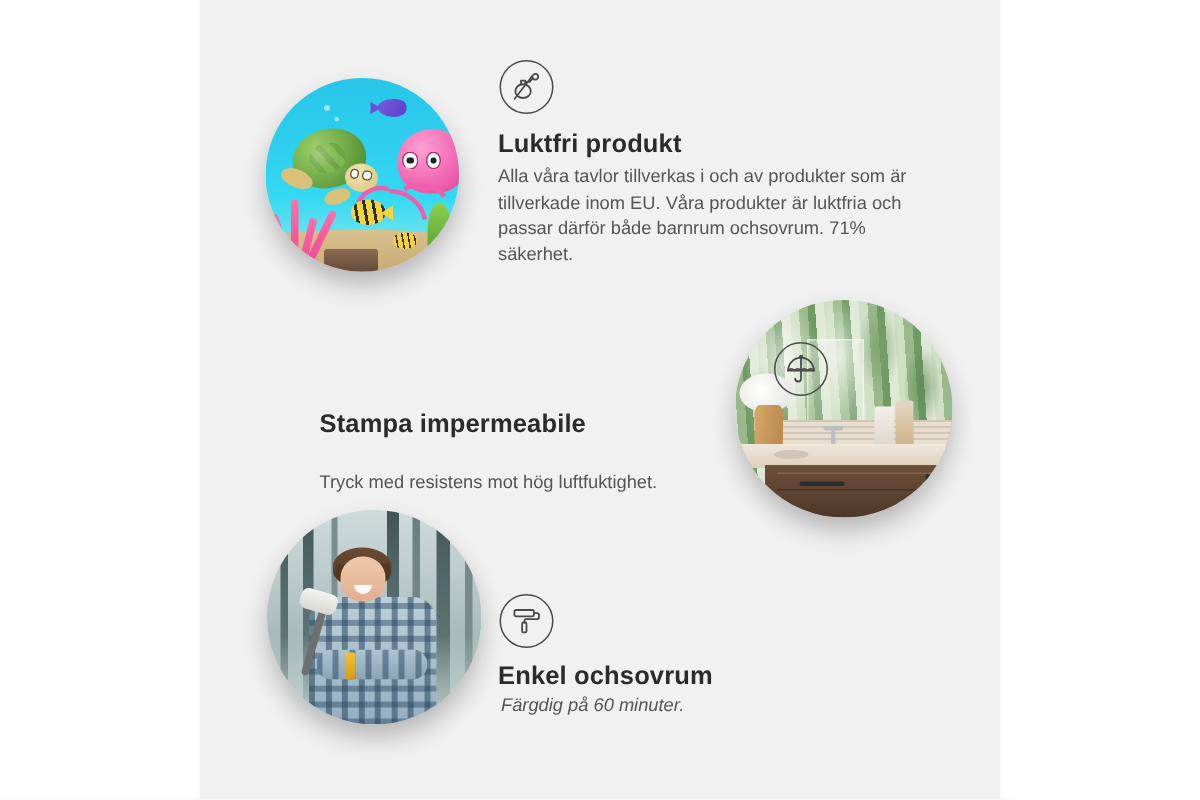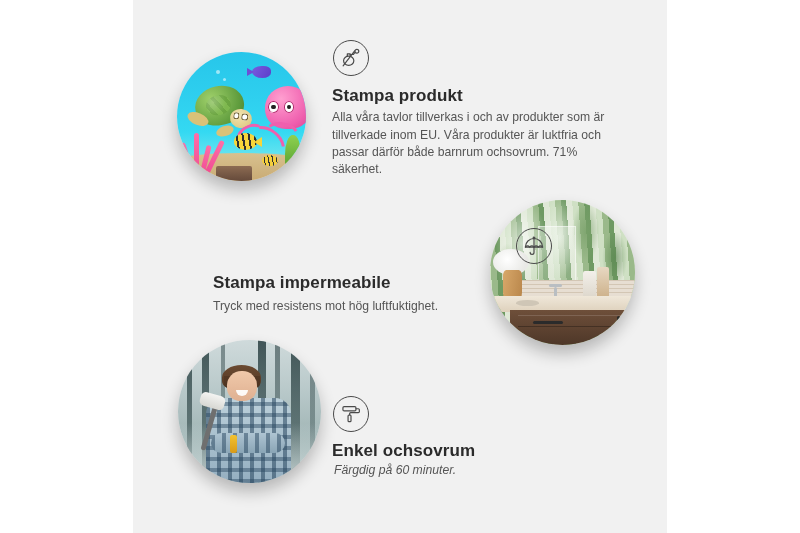--- a/index.html
+++ b/index.html
@@ -313,21 +313,21 @@
     font-size:12.2px;color:#555;line-height:1.42;margin-top:3px;
   }
 
   #feature-odour{left:199px;top:40px;width:295px;}
   #feature-odour .feat-icon{margin-left:1px;}
   #feature-odour .feat-title{margin-top:9px;}
 
   #feature-waterproof{left:80px;top:228px;width:340px;text-align:left;}
   #feature-waterproof .feat-icon{margin-left:auto;margin-right:1px;}
   #feature-waterproof .feat-title{margin-top:8px;}
-  #feature-waterproof .feat-body{margin-top:5px;}
+  #feature-waterproof .feat-body{margin-top:20px;}
 
   #feature-assembly{left:199px;top:396px;width:300px;}
   #feature-assembly .feat-icon{margin-left:1px;}
   #feature-assembly .feat-title{margin-top:8px;}
   #feature-assembly .feat-body{margin-top:1px;margin-left:2px;font-style:italic;}
 
   svg{display:block;}
 </style>
 </head>
 <body>
@@ -425,21 +425,21 @@
     <div class="feature" id="feature-odour">
       <div class="feat-icon">
         <svg width="22" height="22" viewBox="0 0 24 24" fill="none" stroke="#4a4a4a" stroke-width="1.3" stroke-linecap="round" stroke-linejoin="round">
           <ellipse cx="9.5" cy="15" rx="5.6" ry="5"></ellipse>
           <path d="M8 10.1 V7.4 h3.1 V10.1"></path>
           <path d="M11.1 8.2 h3.4 l1.6 -2.1"></path>
           <circle cx="18.4" cy="4.6" r="2.1"></circle>
           <path d="M3.4 20.6 L16 4.2"></path>
         </svg>
       </div>
-      <div class="feat-title">Stampa produkt</div>
+      <div class="feat-title">Luktfri produkt</div>
       <div class="feat-body">Alla våra tavlor tillverkas i och av produkter som är tillverkade inom EU. Våra produkter är luktfria och passar därför både barnrum ochsovrum. 71% säkerhet.</div>
     </div>
 
     <div class="feature" id="feature-waterproof">
       <div class="feat-icon">
         <svg width="22" height="22" viewBox="0 0 24 24" fill="none" stroke="#4a4a4a" stroke-width="1.3" stroke-linecap="round" stroke-linejoin="round">
           <path d="M2.6 13.2 A9.4 9.4 0 0 1 21.4 13.2 Z"></path>
           <path d="M2.6 13.2 q2.35 -2.6 4.7 0 q2.35 -2.6 4.7 0 q2.35 -2.6 4.7 0 q2.35 -2.6 4.7 0"></path>
           <path d="M12 3.8 V13.2"></path>
           <path d="M12 13.2 V19 a2.1 2.1 0 0 1 -4.2 0"></path>

